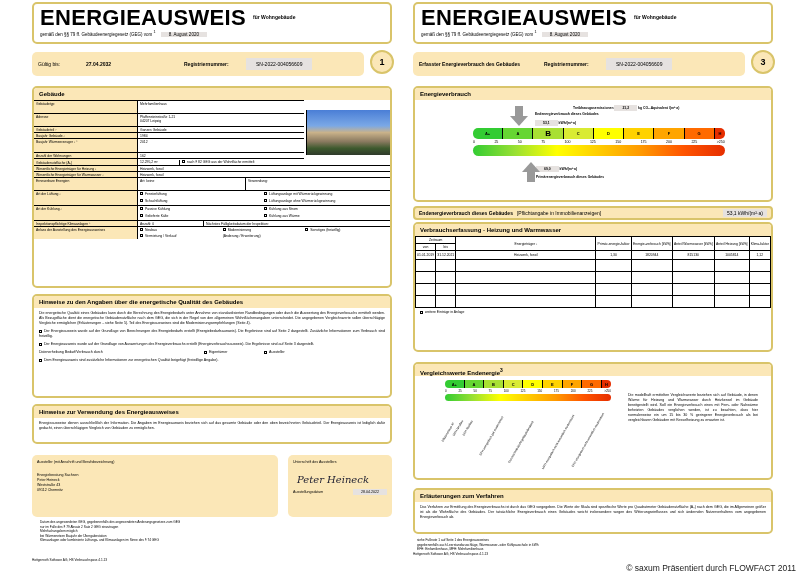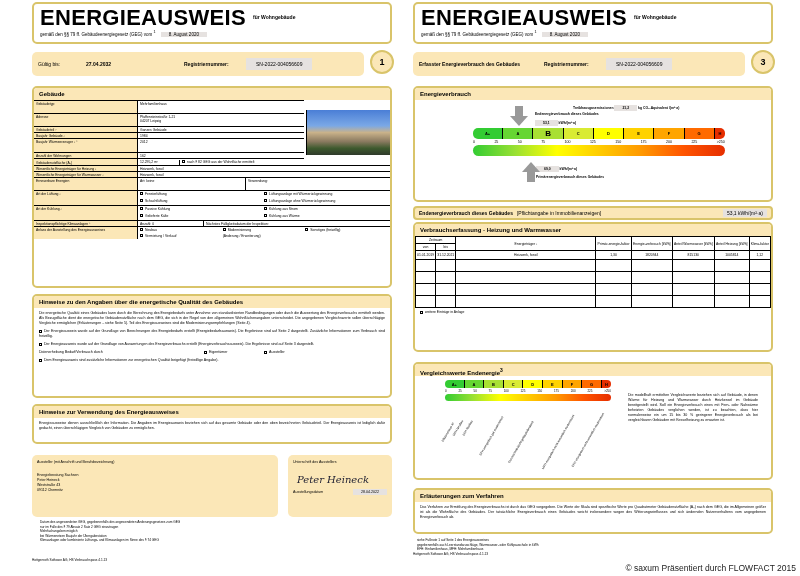--- a/index.html
+++ b/index.html
@@ -391,13 +391,13 @@
   </div>
 
   <div class="foot" style="position:absolute;left:4px;top:538px;width:240px">
     <div>siehe Fußnote 1 auf Seite 1 des Energieausweises</div>
     <div>gegebenenfalls auch Leerstandszuschläge, Warmwasser- oder Kühlpauschale in kWh</div>
     <div>EFH: Einfamilienhaus, MFH: Mehrfamilienhaus</div>
   </div>
   <div class="foot" style="position:absolute;left:0;top:552px">Hottgenroth Software AG, HS Verbrauchspass 4.1.13</div>
 </div>
 
-<div class="watermark">© saxum Präsentiert durch FLOWFACT 2015</div>
+<div class="watermark">© saxum Präsentiert durch FLOWFACT 2011</div>
 
 </body></html>

